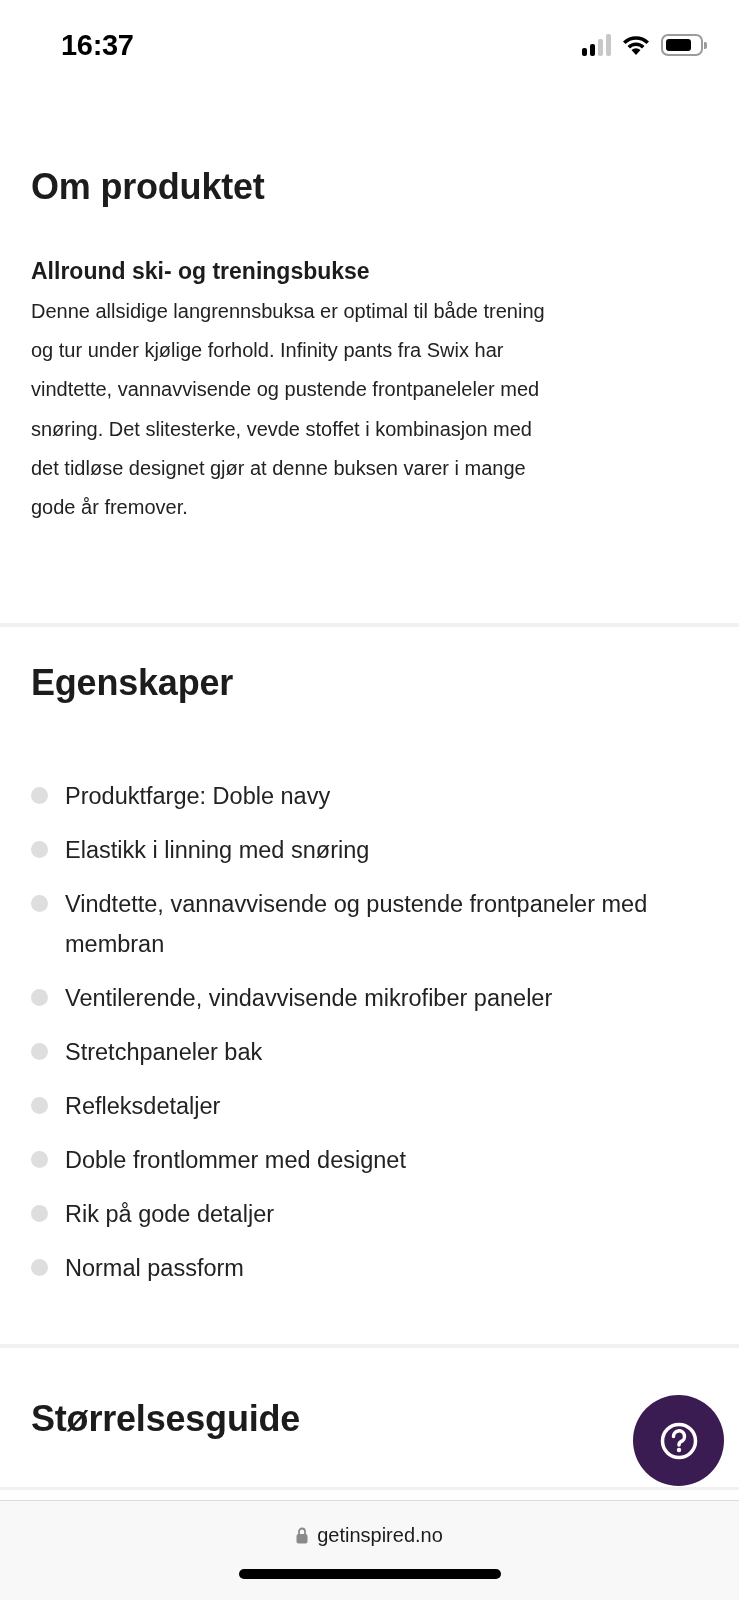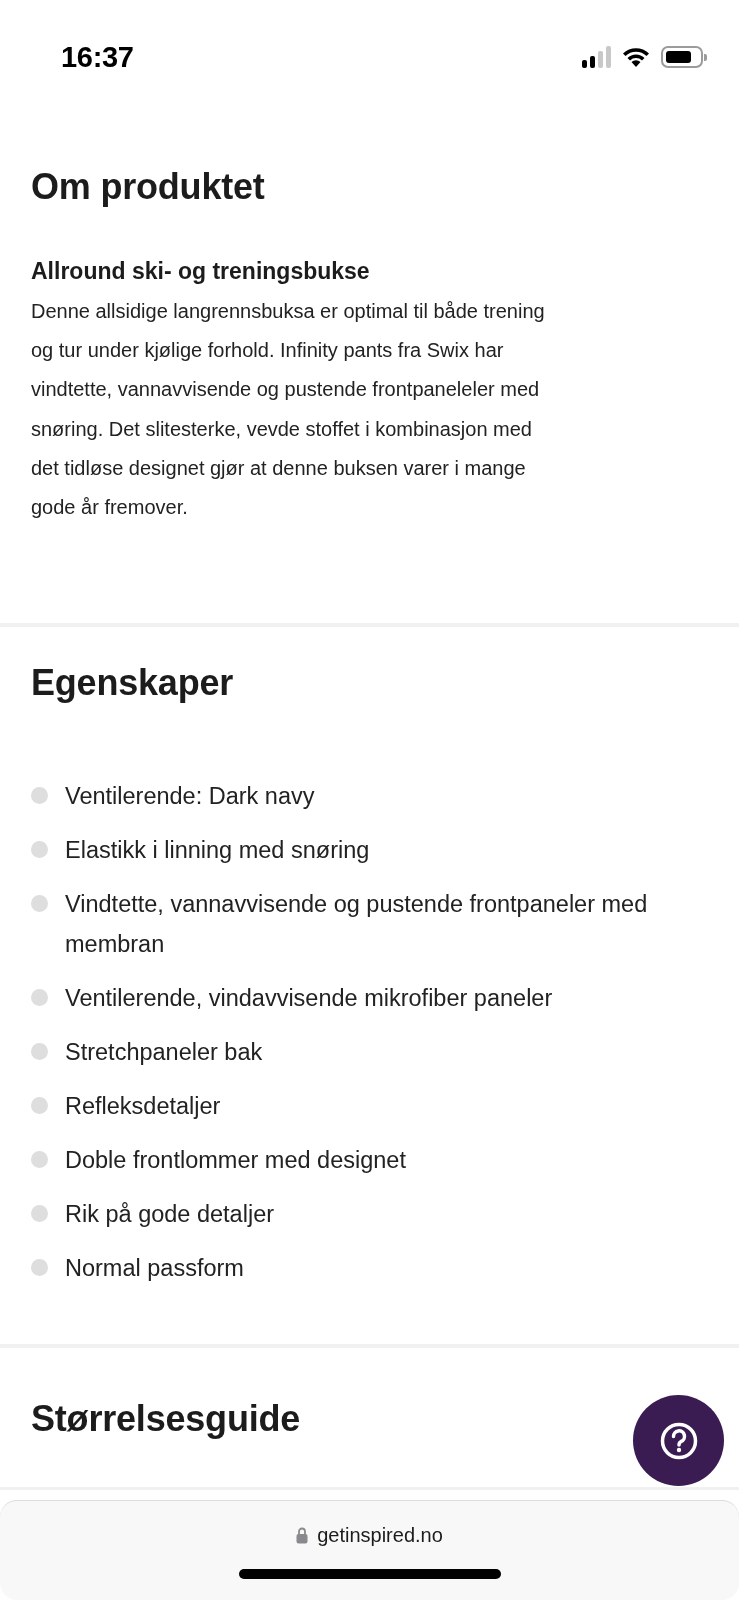--- a/index.html
+++ b/index.html
@@ -5,21 +5,21 @@
   * { box-sizing: border-box; margin: 0; padding: 0; }
   html, body {
     width: 739px; height: 1600px; overflow: hidden;
     background: #ffffff;
     font-family: "Liberation Sans", "DejaVu Sans", sans-serif;
     color: #1c1c1c;
   }
   .screen { position: relative; width: 739px; height: 1600px; background: #fff; }
 
   
-  .status-bar { position: absolute; top: 12px; left: 0; width: 739px; height: 95px; }
+  .status-bar { position: absolute; top: 0; left: 0; width: 739px; height: 95px; }
   .status-time {
     position: absolute; left: 61px; top: 29px;
     font-size: 29px; font-weight: bold; letter-spacing: -0.3px; color: #000;
   }
   .status-icons { position: absolute; right: 36px; top: 34px; display: flex; align-items: center; gap: 10px; }
   .signal { display: flex; align-items: flex-end; gap: 3px; height: 22px; }
   .signal span { width: 5px; border-radius: 2px; display: block; }
   .battery { position: relative; width: 42px; height: 22px; border: 2px solid #9b9b9b; border-radius: 7px; }
   .battery .level { position: absolute; left: 3px; top: 3px; width: 25px; height: 12px; background: #000; border-radius: 3px; }
   .battery .nub { position: absolute; right: -6px; top: 6px; width: 3px; height: 7px; background: #9b9b9b; border-radius: 0 2px 2px 0; }
@@ -40,21 +40,21 @@
 
   
   .help-fab {
     position: absolute; left: 633px; top: 1395px; width: 91px; height: 91px;
     border-radius: 50%; background: #3a1c52; display: flex; align-items: center; justify-content: center;
   }
 
   
   .browser-bar {
     position: absolute; left: 0; top: 1500px; width: 739px; height: 100px;
-    background: #f8f8f8; border-top: 1px solid #dcdcdc; border-radius: 17px;
+    background: #f8f8f8; border-top: 1px solid #dcdcdc;
   }
   .url-row { position: absolute; top: 23px; left: 0; width: 739px; display: flex; justify-content: center; align-items: center; gap: 9px; }
   .url-text { font-size: 20px; color: #1c1c1c; }
   .home-indicator { position: absolute; left: 239px; top: 68px; width: 262px; height: 10px; border-radius: 5px; background: #000; }
 </style>
 </head>
 <body>
 
 <div class="screen">
 
@@ -90,21 +90,21 @@
       <div>det tidløse designet gjør at denne buksen varer i mange</div>
       <div>gode år fremover.</div>
     </div>
   </div>
 
   <div class="divider" style="top:623px;"></div>
 
   <h2 class="h1" style="position:absolute;left:31px;top:662px;">Egenskaper</h2>
 
   <ul class="features">
-    <li><span class="dot"></span><span>Ventilerende: Dark navy</span></li>
+    <li><span class="dot"></span><span>Produktfarge: Doble navy</span></li>
     <li><span class="dot"></span><span>Elastikk i linning med snøring</span></li>
     <li><span class="dot"></span><span>Vindtette, vannavvisende og pustende frontpaneler med membran</span></li>
     <li><span class="dot"></span><span>Ventilerende, vindavvisende mikrofiber paneler</span></li>
     <li><span class="dot"></span><span>Stretchpaneler bak</span></li>
     <li><span class="dot"></span><span>Refleksdetaljer</span></li>
     <li><span class="dot"></span><span>Doble frontlommer med designet</span></li>
     <li><span class="dot"></span><span>Rik på gode detaljer</span></li>
     <li><span class="dot"></span><span>Normal passform</span></li>
   </ul>
 

